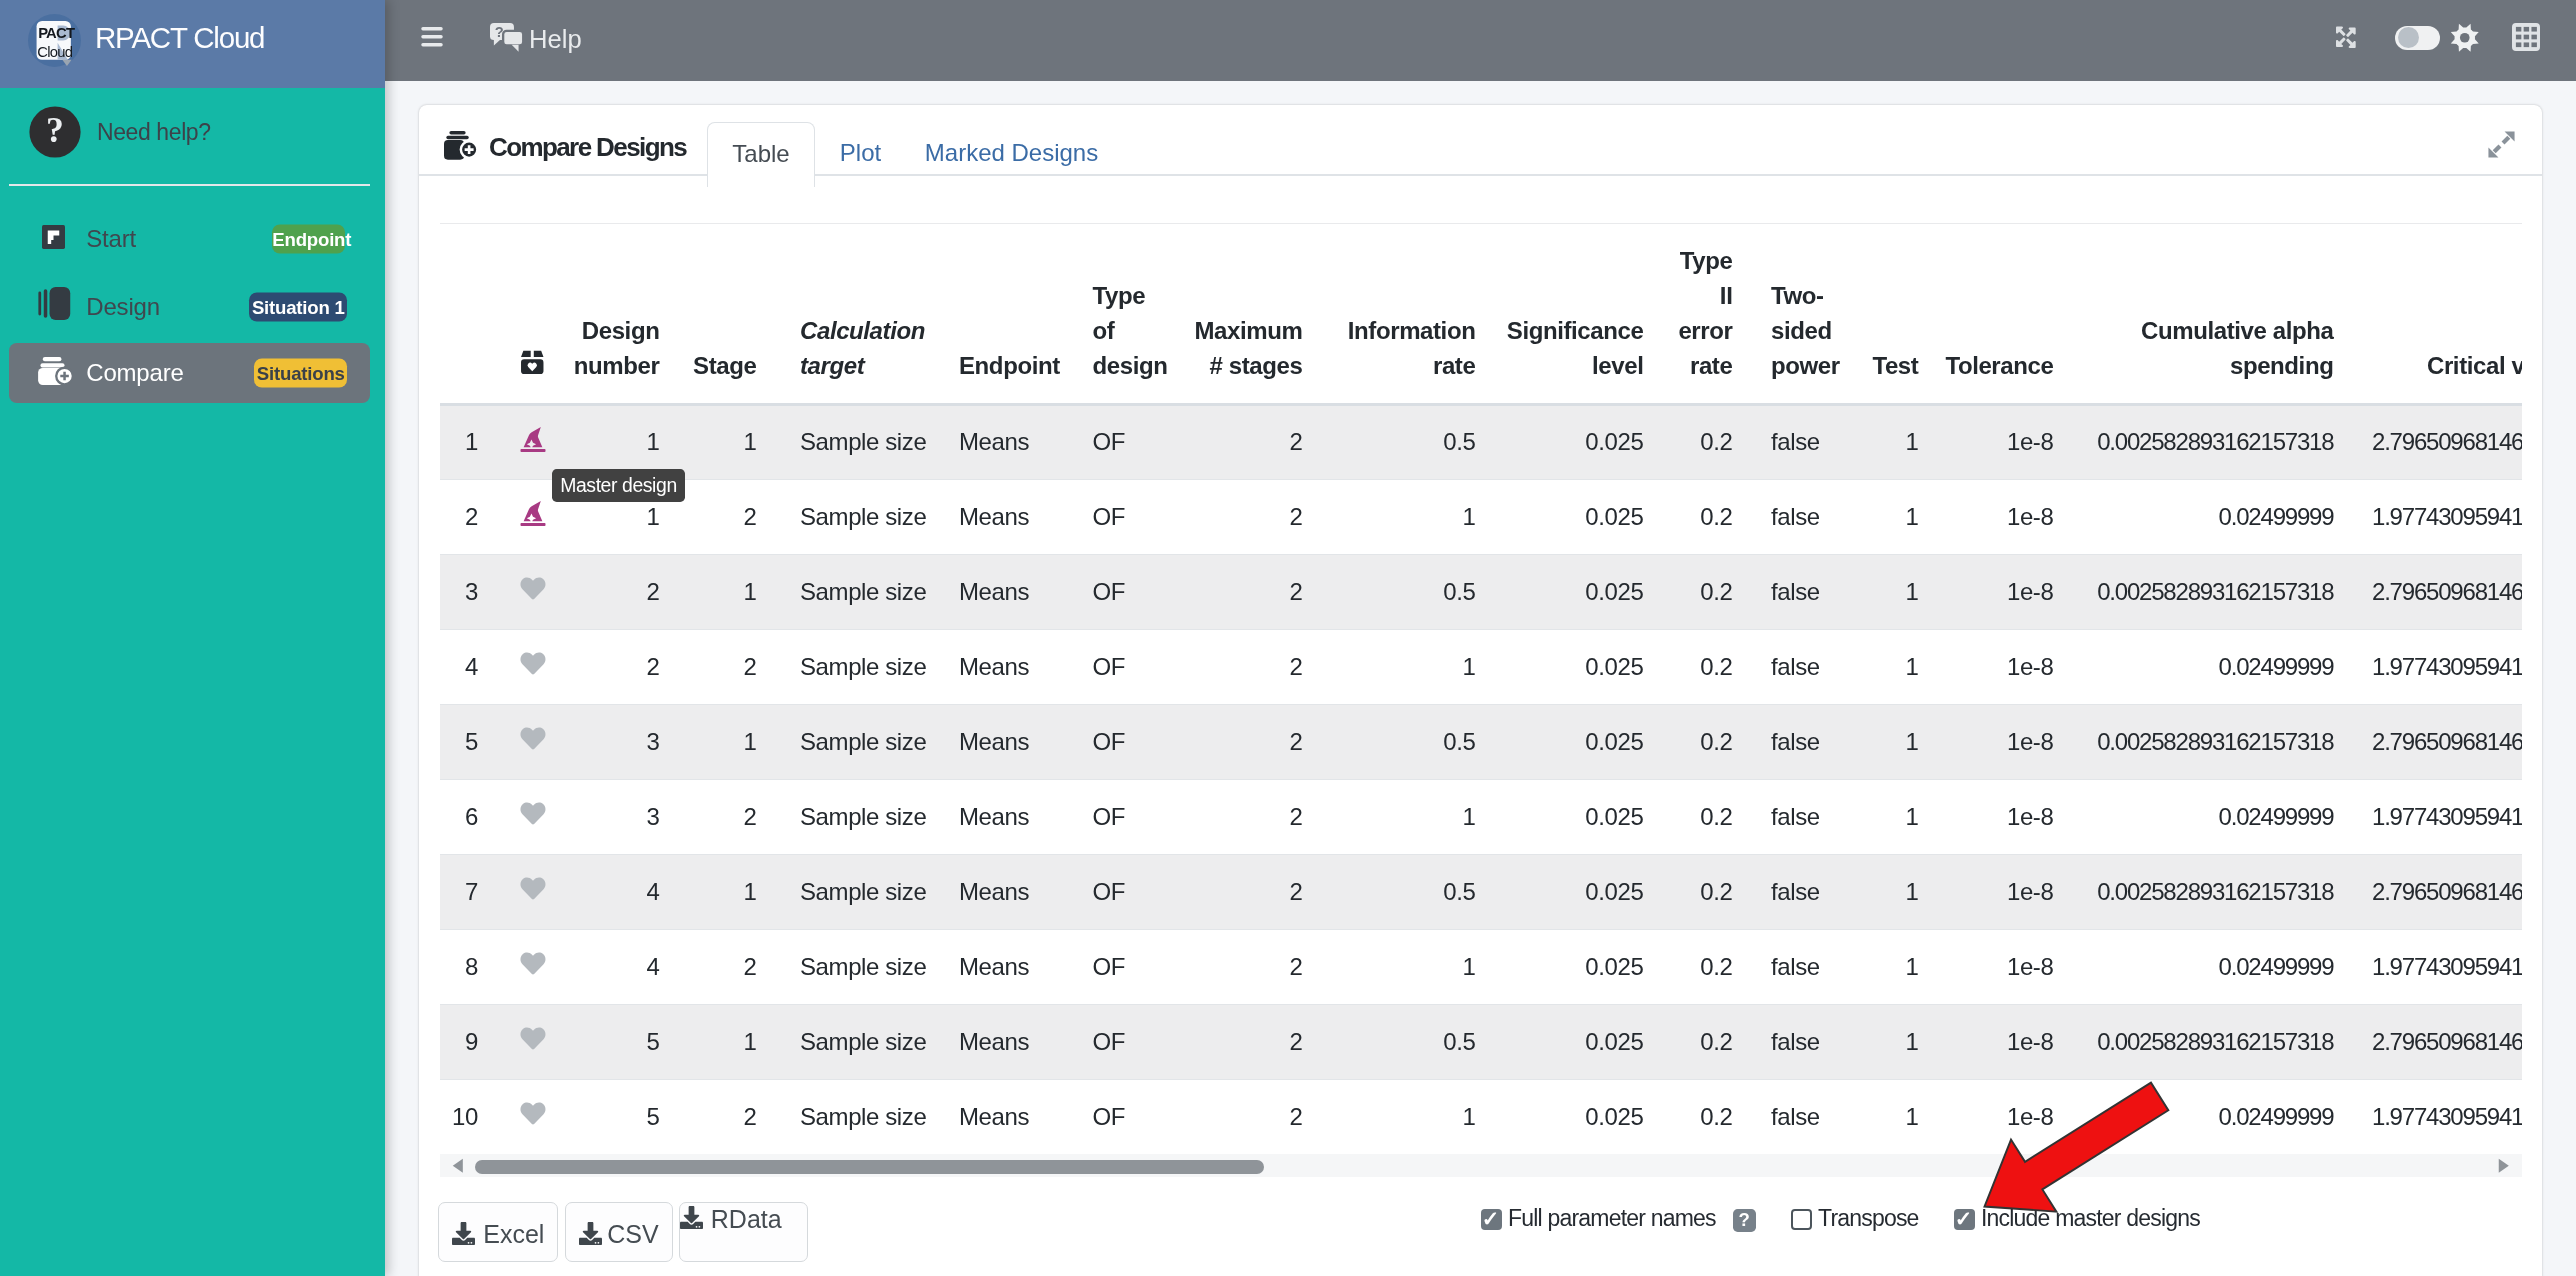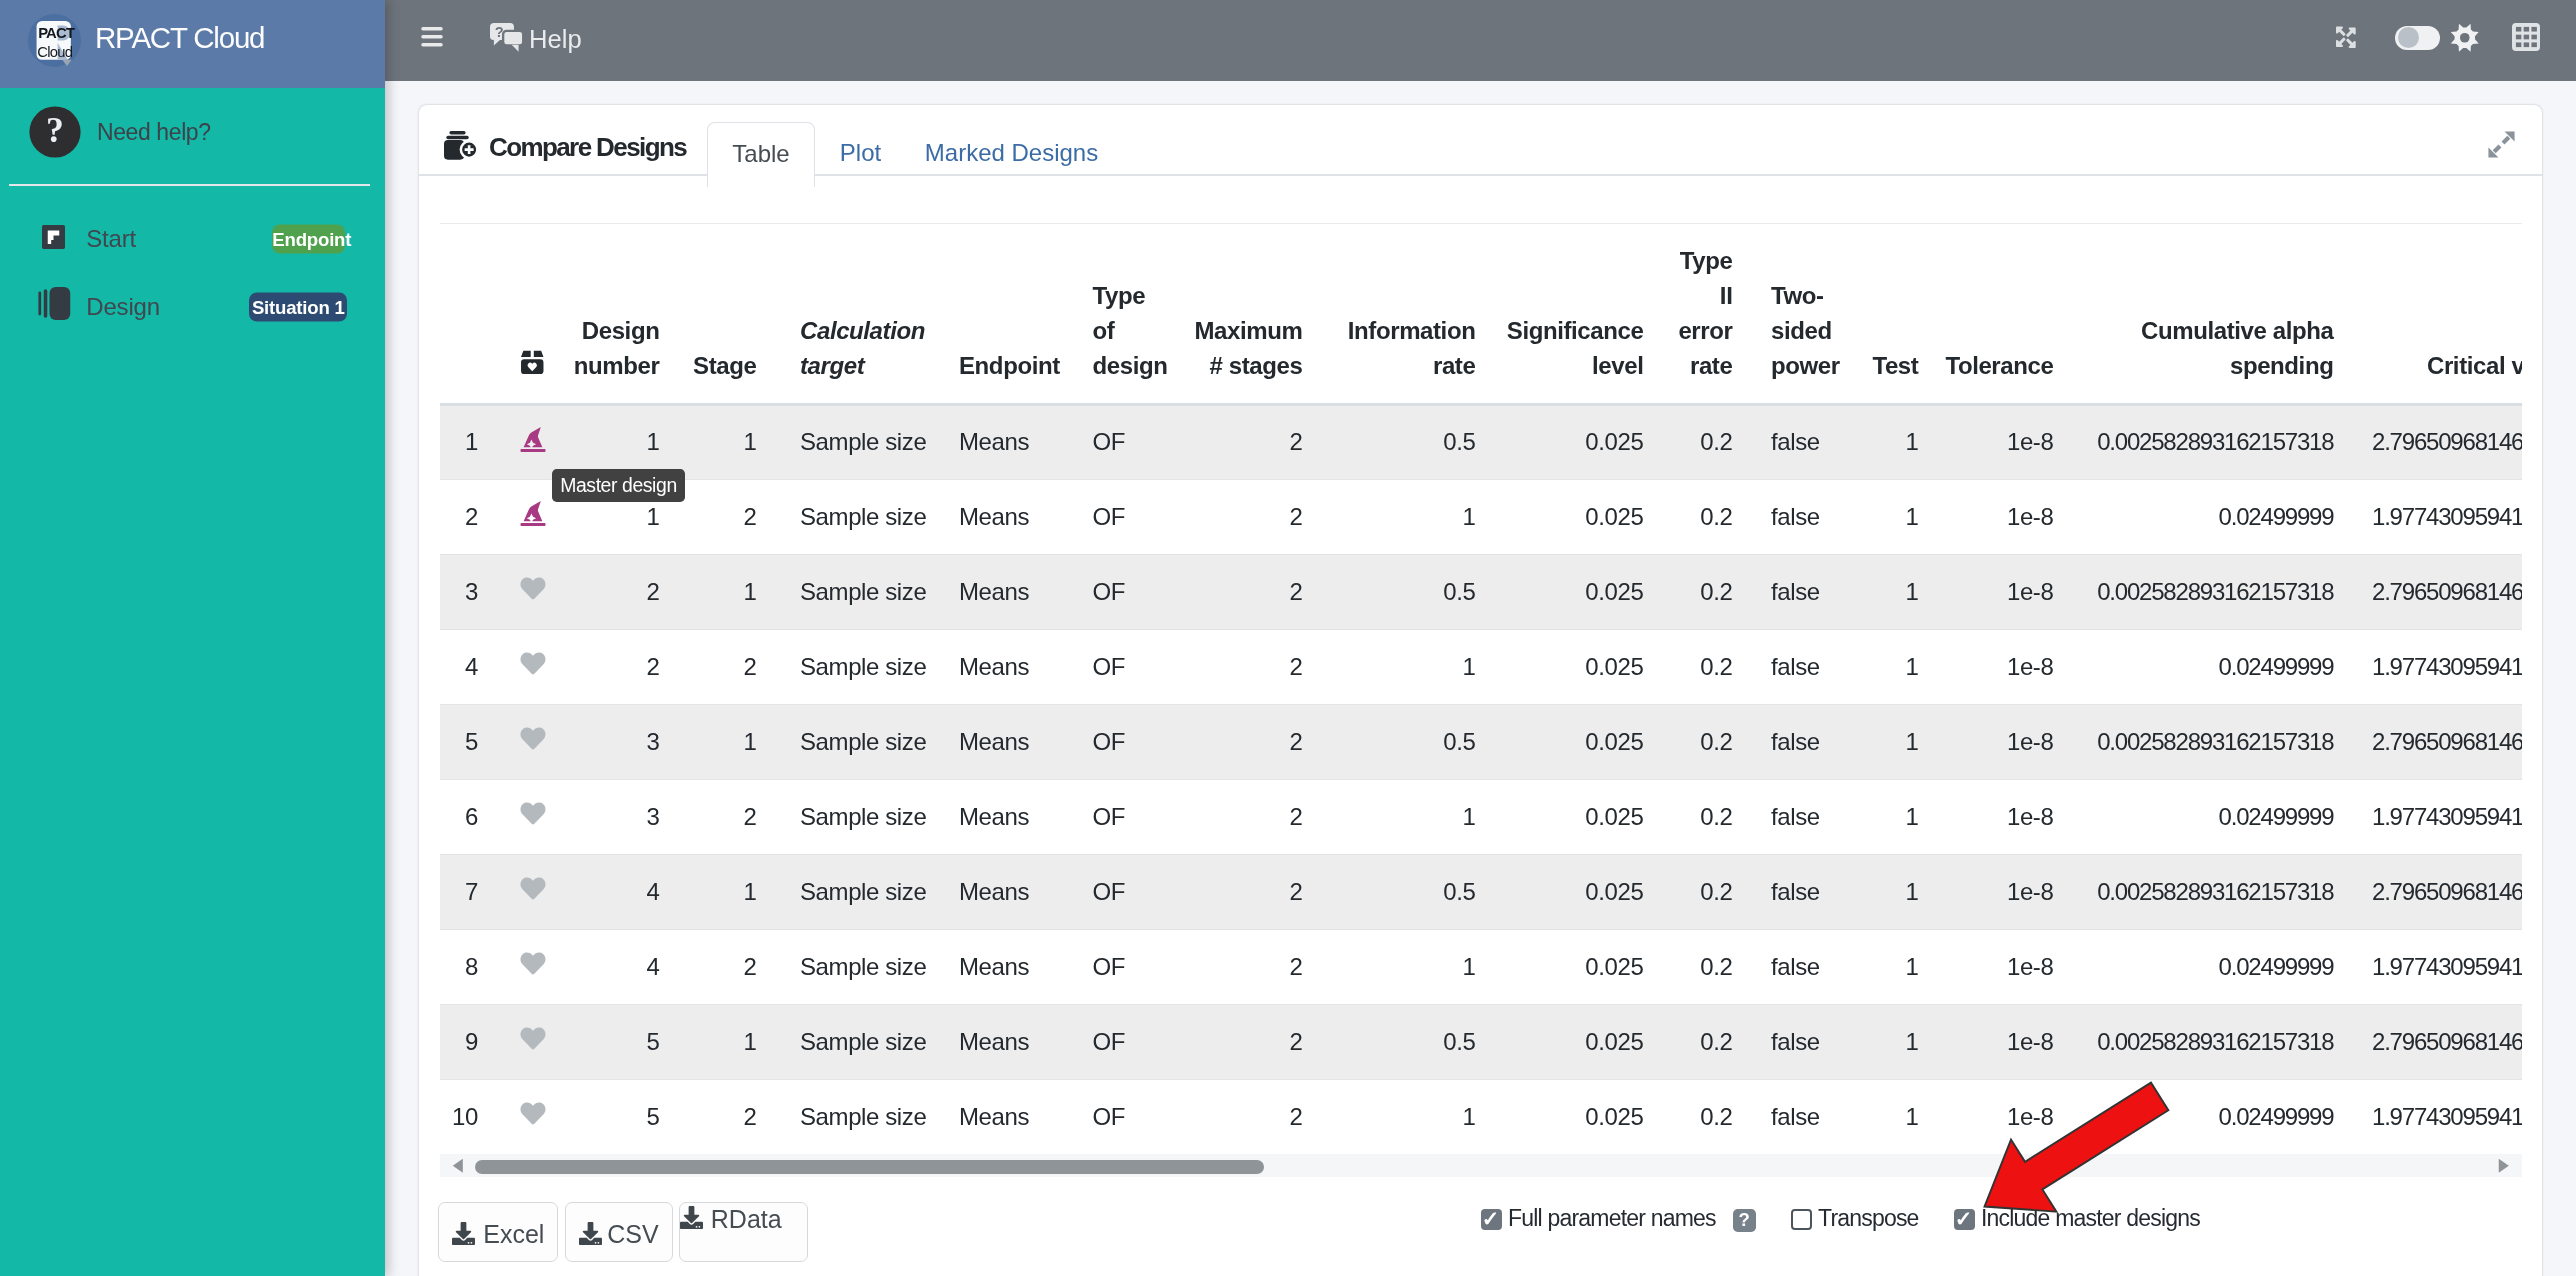--- a/index.html
+++ b/index.html
@@ -93,20 +93,31 @@
   <div class="mitem" style="top:277px;">
     <svg class="abs" style="left:29px;top:10px" width="33" height="33" viewBox="0 0 42 43">
       <rect x="0" y="6" width="3.6" height="31" rx="1.8" fill="#343b42"></rect>
       <rect x="7" y="3" width="4.6" height="37" rx="2.3" fill="#343b42"></rect>
       <rect x="14.5" y="0" width="27" height="43" rx="8" fill="#343b42"></rect>
     </svg>
     <div class="mtext">Design</div>
     <div class="badge" style="right:23px; width:98px; background:#2d4b72;">Situation 1</div>
   </div>
 
+  <div class="mitem" style="top:343px; background:#6c747c;">
+    <svg class="abs" style="left:29px;top:14px" width="36" height="28" viewBox="0 0 46 36">
+      <rect x="6" y="0" width="24" height="5.5" rx="2.7" fill="#fff"></rect>
+      <rect x="3" y="8" width="31" height="5.5" rx="2.7" fill="#fff"></rect>
+      <rect x="0" y="14" width="36" height="22" rx="6" fill="#fff"></rect>
+      <circle cx="34" cy="24.5" r="10.7" fill="#fff" stroke="#6c747c" stroke-width="3"></circle>
+      <path d="M34 19 v11 M28.5 24.5 h11" stroke="#6c747c" stroke-width="3.2"></path>
+    </svg>
+    <div class="mtext" style="color:#fff;">Compare</div>
+    <div class="badge" style="right:23px; width:93px; background:#f0bf35; color:#3a4149;">Situations</div>
+  </div>
 </div>
 
 <svg class="abs" style="left:421px;top:27px;z-index:2" width="22" height="23" viewBox="0 0 28 30">
   <rect x="0" y="0" width="28" height="4.5" rx="2.2" fill="#e8eaec"></rect>
   <rect x="0" y="10.5" width="28" height="4.5" rx="2.2" fill="#e8eaec"></rect>
   <rect x="0" y="21" width="28" height="4.5" rx="2.2" fill="#e8eaec"></rect>
 </svg>
 <svg class="abs" style="left:490px;top:23px" width="34" height="29.5" viewBox="0 0 44 38">
   <rect x="0" y="0" width="31" height="22" rx="5" fill="#e5e7e9"></rect>
   <path d="M5 20 v9 l10 -9 z" fill="#e5e7e9"></path>

